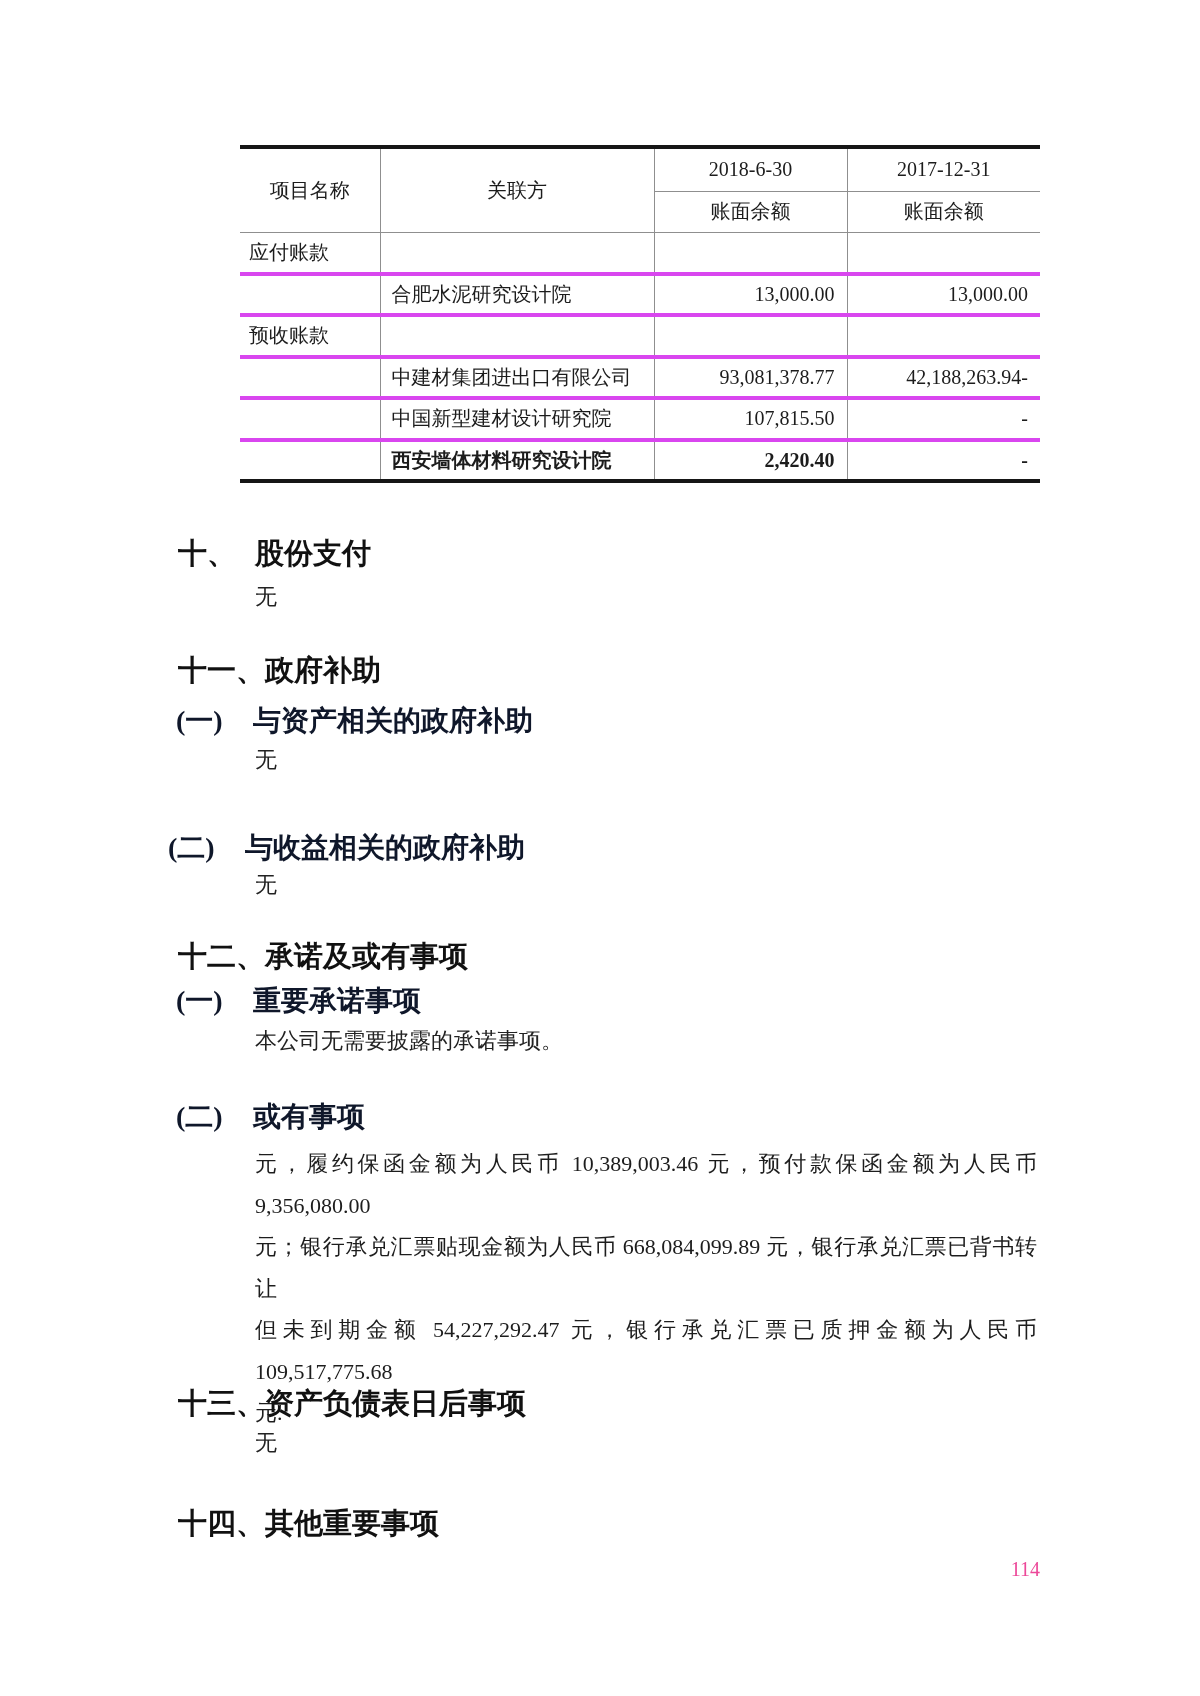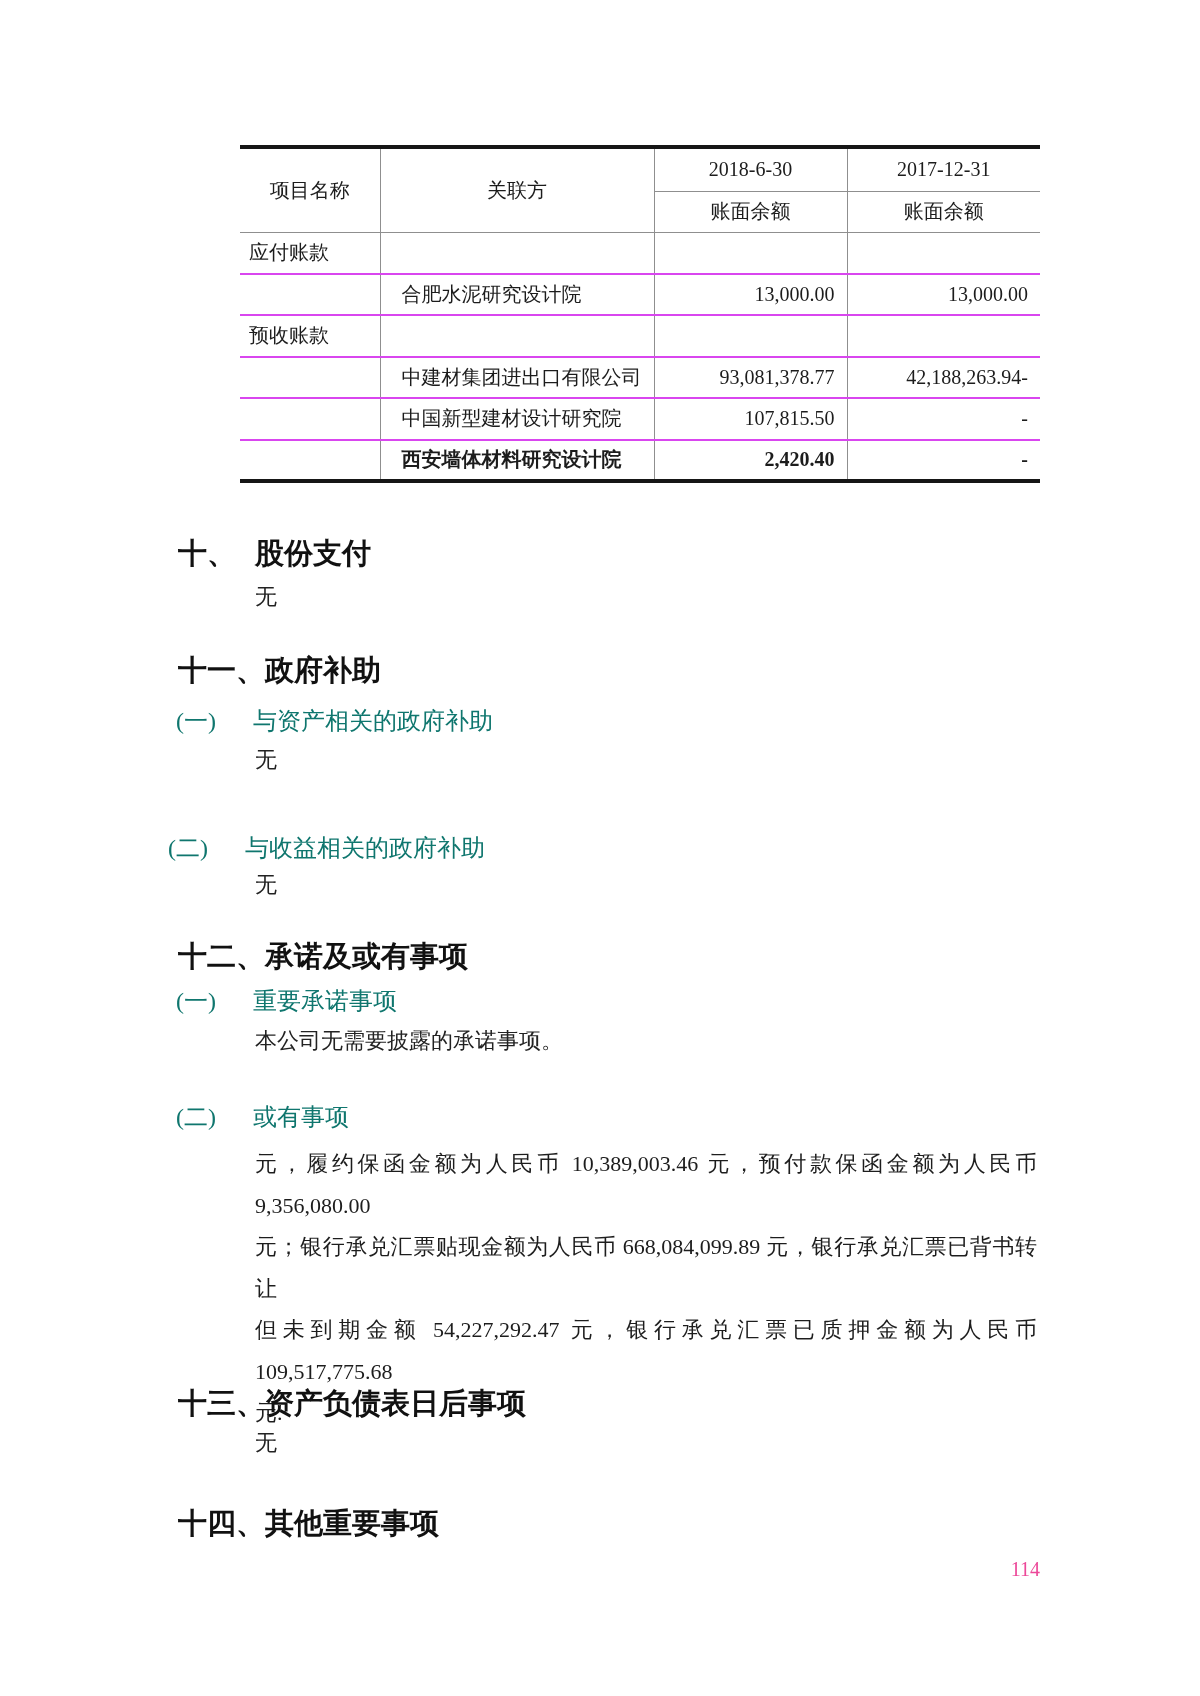--- a/index.html
+++ b/index.html
@@ -24,37 +24,37 @@
     font-size:20px;
   }
   .tbl th { font-weight:normal; }
   .tbl th, .tbl td { padding:0; vertical-align:middle; }
   .bl { border-left:1px solid #8f8f8f; }
   .hb { border-bottom:1px solid #8f8f8f; }
   .tr-date { height:44px; }
   .tr-bal  { height:41px; }
   .th-center { text-align:center; }
   tbody[data-rows] tr { height:41.5px; }
-  tbody[data-rows] td { border-bottom:2px solid #d946ef; }
+  tbody[data-rows] td { border-bottom:4px solid #d946ef; }
   tbody[data-rows] tr:last-child td { border-bottom:none;font-weight:bold; }
   td.c-item  { text-align:left;  padding-left:9px; }
-  td.c-party { text-align:left;  padding-left:21px; }
+  td.c-party { text-align:left;  padding-left:11px; }
   td.c-val   { text-align:right; padding-right:12px; }
 
   
   .abs { position:absolute; }
   .h-major {
     font-family:"Liberation Sans","DejaVu Sans",sans-serif;
     font-weight:bold; font-size:29px; line-height:36px;
     color:#111; white-space:nowrap;
   }
   .h-major .sec-num { display:inline-block; min-width:77px; }
   .h-sub {
-    font-size:24px; line-height:29px; font-weight:normal;
-    color:#0f766e; white-space:nowrap;
+    font-size:28px; line-height:29px; font-weight:bold;
+    color:#0f172a; white-space:nowrap;
   }
   .h-sub .sec-num {
     display:inline-block; min-width:77px;
     font-family:"Liberation Serif","DejaVu Serif",serif;
   }
   .h-sub .sub-title { font-family:"Liberation Sans","DejaVu Sans",sans-serif; }
   .body-text { font-size:22px; line-height:29px; color:#222; white-space:nowrap; }
   .para {
     left:255px; width:782px;
     font-size:22px; line-height:41.5px; color:#1d1d1d;

